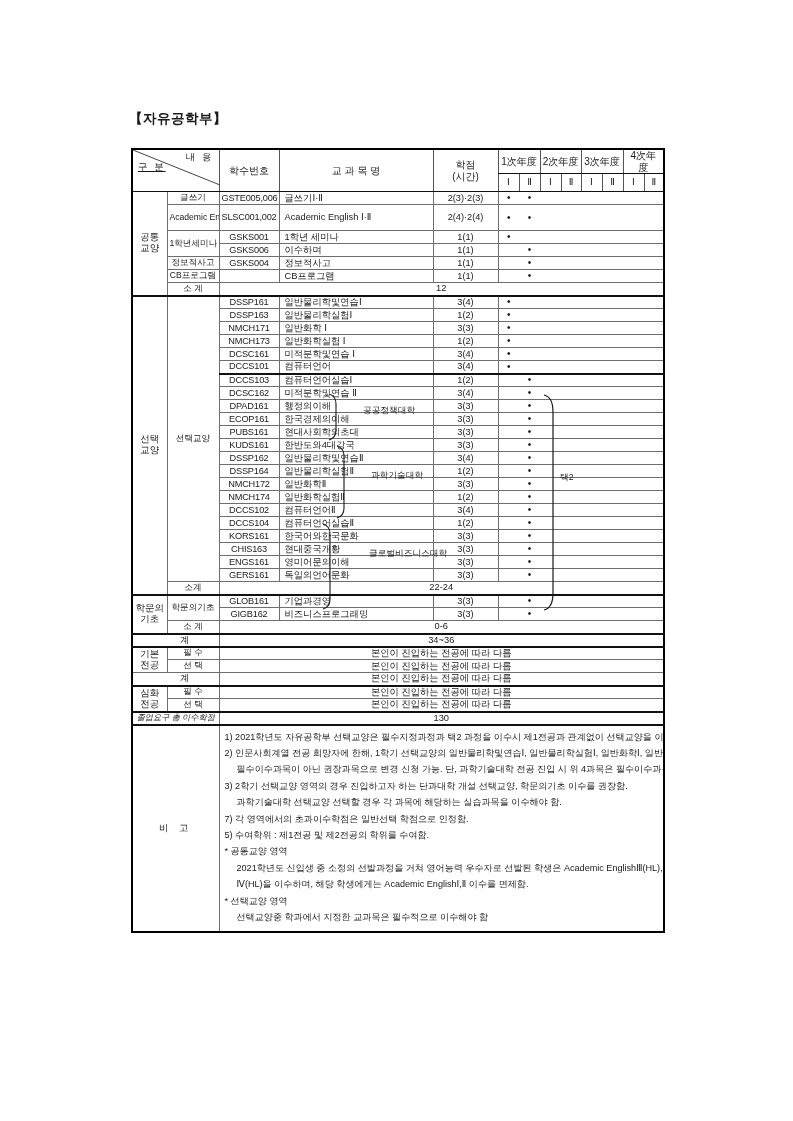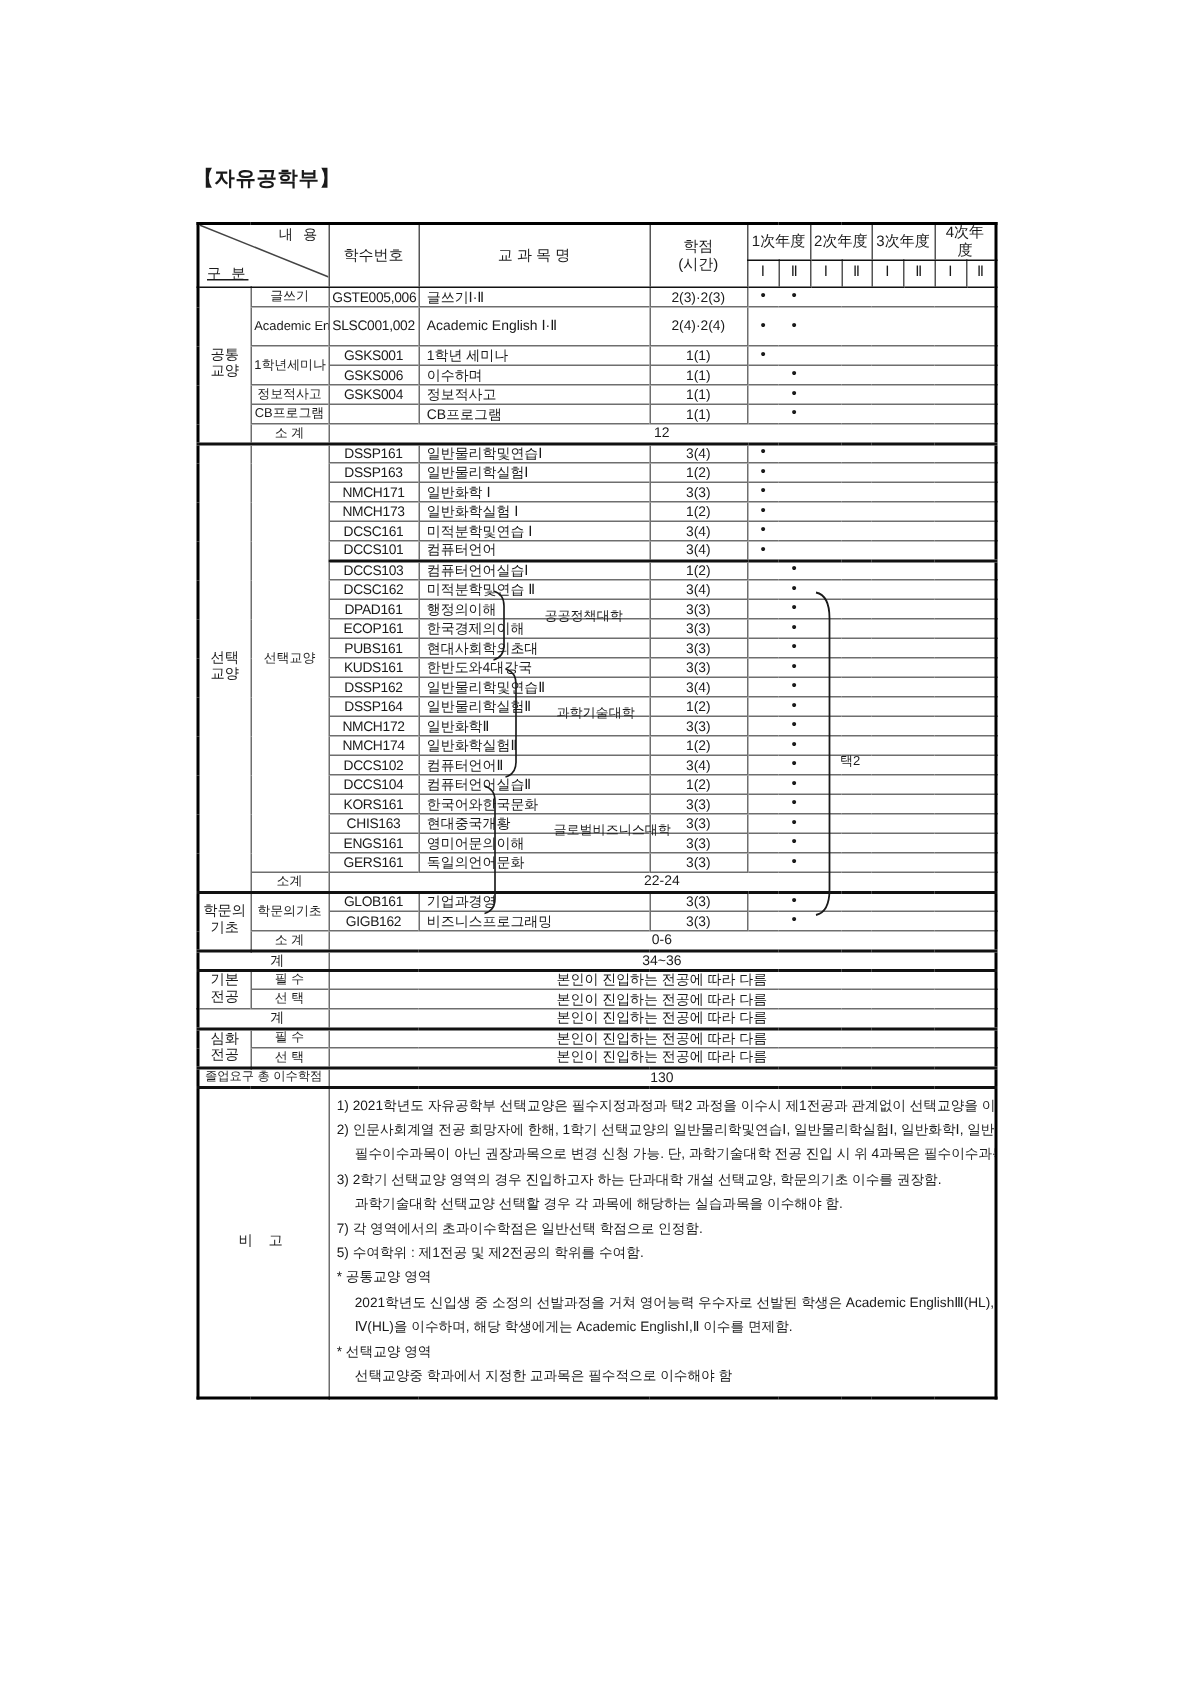--- a/index.html
+++ b/index.html
@@ -19,29 +19,29 @@
   td.vb{border-left:1px solid #6e6e6e;}
   td.vr{border-right:1px solid #6e6e6e;}
   td.cat{white-space:pre-line;font-size:9.5px;}
   td.glabel{font-size:8.6px;white-space:nowrap;}
   td.code{font-size:9.2px;letter-spacing:-.2px;white-space:nowrap;}
   td.cname{text-align:left;padding-left:5px;white-space:nowrap;position:relative;}
   td.credit{font-size:9.2px;white-space:nowrap;}
   td.sem{border-left:none;border-right:none;font-size:10px;line-height:1;padding:0;}
   td.mval{font-size:9.3px;white-space:nowrap;}
   td.gye{padding-left:20px;}
-  td.grad{font-size:8.2px;white-space:nowrap;padding:0;}
+  td.grad{font-size:8.2px;white-space:nowrap;padding:0;font-style:italic;}
   td.note-label{font-size:9.5px;letter-spacing:4px;}
   td.notes{text-align:left;vertical-align:top;padding:3px 5px;white-space:normal;}
   .note-line{font-size:9.1px;line-height:16.4px;white-space:nowrap;}
   .note-line.ind{padding-left:12px;}
   .corner{position:relative;padding:0;}
   .corner svg{position:absolute;left:0;top:0;width:100%;height:100%;}
   .c-top{position:absolute;right:5px;top:2px;font-size:9.5px;letter-spacing:2px;}
-  .c-bot{position:absolute;left:5px;bottom:2px;font-size:9.5px;letter-spacing:2px;text-decoration:underline;}
+  .c-bot{position:absolute;left:5px;bottom:18px;font-size:9.5px;letter-spacing:2px;text-decoration:underline;}
   #overlay{position:absolute;left:0;top:0;pointer-events:none;}
   .olabel{position:absolute;font-size:8.7px;white-space:nowrap;pointer-events:none;}
 </style>
 </head>
 <body>
 
 <div class="page">
   <div class="doc-title">【자유공학부】</div>
 
   <div class="table-wrap">
@@ -561,15 +561,15 @@
     </table>
     <svg id="overlay" width="532" height="777" style="width: 532px; height: 777px;">
         <path d="M 198,246 Q 205,248 205,256 L 205,282 Q 205,290 198,292" fill="none" stroke="#1a1a1a" stroke-width="1.1"></path>
         <path d="M 206,298 Q 213,300 213,308 L 213,360 Q 213,368 206,370" fill="none" stroke="#1a1a1a" stroke-width="1.1"></path>
         <path d="M 192,376 Q 199,378 199,386 L 199,451 Q 199,459 192,461" fill="none" stroke="#1a1a1a" stroke-width="1.1"></path>
         <path d="M 413,247 Q 422,249 422,264 L 422,445 Q 422,460 413,462" fill="none" stroke="#1a1a1a" stroke-width="1.2"></path>
       </svg>
   <div class="olabel" style="left: 232px; top: 256.5px;">공공정책대학</div>
       <div class="olabel" style="left: 240px; top: 321.5px;">과학기술대학</div>
       <div class="olabel" style="left: 238px; top: 399.5px;">글로벌비즈니스대학</div>
-      <div class="olabel" style="left: 429px; top: 354px;">택2</div>
+      <div class="olabel" style="left: 429px; top: 324px;">택2</div>
     </div>
 </div>
 
 </body></html>

